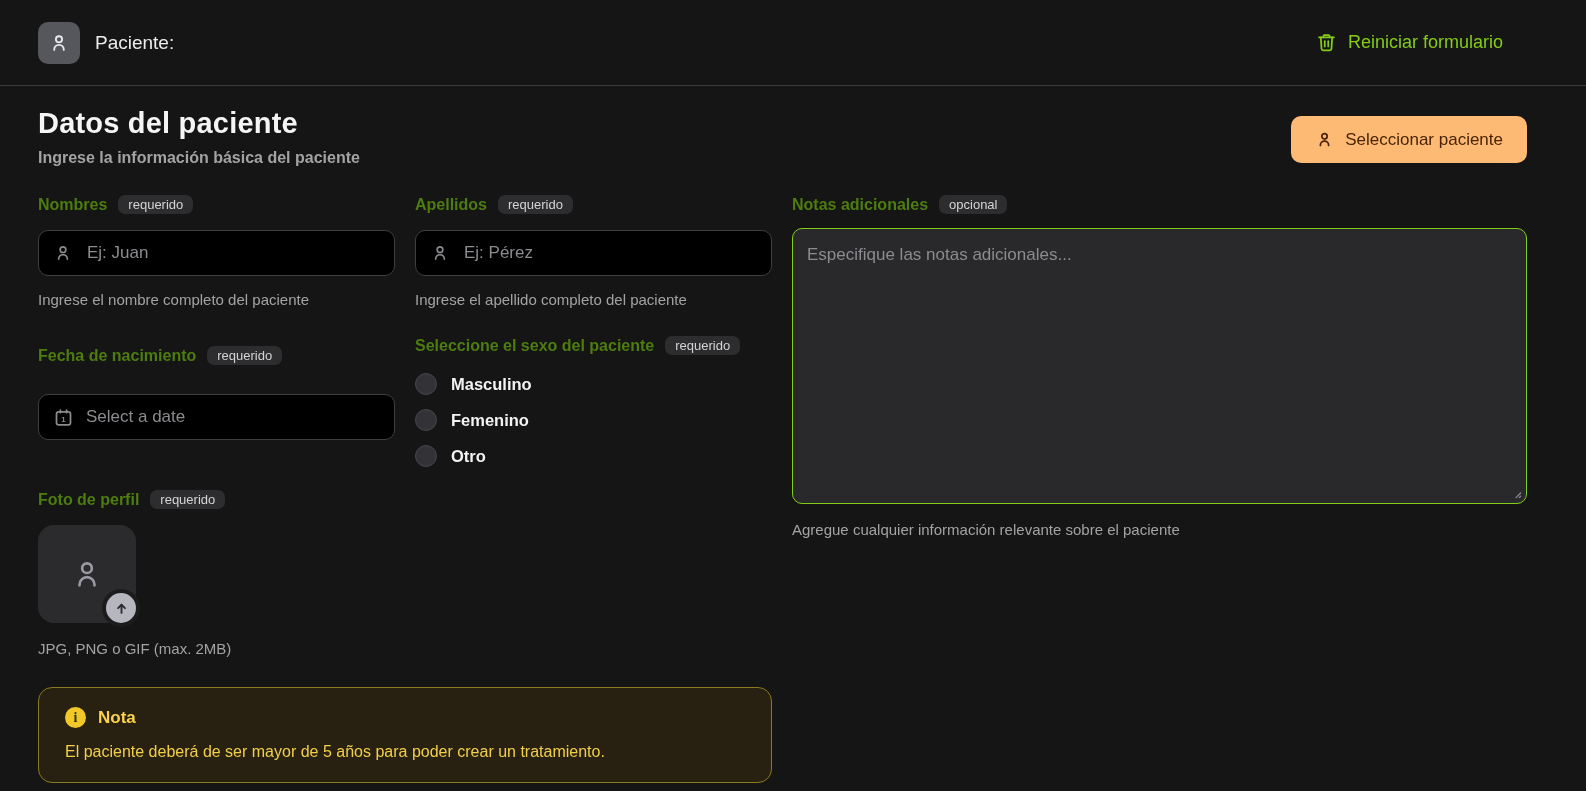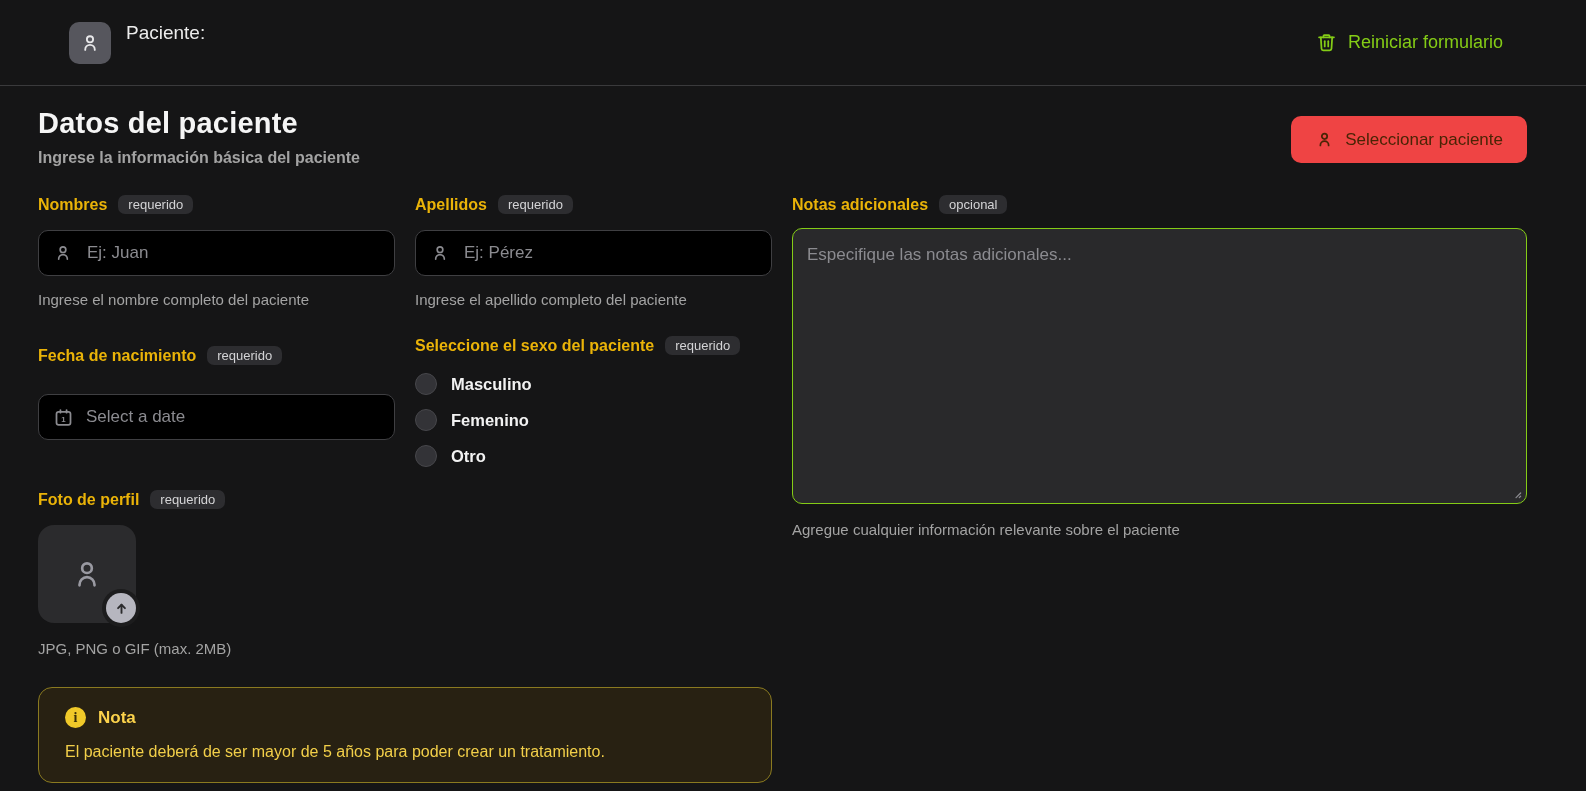--- a/index.html
+++ b/index.html
@@ -12,21 +12,21 @@
     overflow: hidden;
   }
 
   
   .topbar {
     height: 86px;
     display: flex; align-items: center; justify-content: space-between;
     padding: 0 77px 0 38px;
     border-bottom: 1px solid #3a3a3c;
   }
-  .topbar-left { display: flex; gap: 15px; margin-left: 31px; }
+  .topbar-left { display: flex; align-items: center; gap: 15px; }
   .avatar-box {
     width: 42px; height: 42px;
     background: #56565d;
     border-radius: 10px;
     display: flex; align-items: center; justify-content: center;
     color: #e8e8ea;
   }
   .patient-label { font-size: 19px; color: #ececec; }
   .reset-btn {
     display: flex; align-items: center; gap: 11px;
@@ -37,39 +37,39 @@
 
   
   .content { padding: 21px 59px 0 38px; }
 
   .header-row { display: flex; justify-content: space-between; align-items: flex-start; }
   .page-title { font-size: 29px; font-weight: 700; margin: 0; letter-spacing: 0.2px; }
   .page-subtitle { font-size: 16px; color: #a3a3a3; margin-top: 9px; font-weight: bold; }
 
   .select-patient-btn {
     display: flex; align-items: center; gap: 11px;
-    background: #ef4444;
+    background: #fdba74;
     color: #4a2405;
     border: none; border-radius: 10px;
     height: 47px; padding: 0 24px;
     font-size: 17px; font-family: inherit; font-weight: 500;
     margin-top: 9px;
     cursor: pointer;
     text-align: right;
   }
 
   
   .form-grid {
     display: grid;
     grid-template-columns: 357px 357px 1fr;
     column-gap: 20px;
     margin-top: 24px;
   }
   .label-row { display: flex; align-items: center; gap: 11px; min-height: 27px; }
-  .field-label { font-size: 16px; font-weight: 600; color: #eab308; }
+  .field-label { font-size: 16px; font-weight: 600; color: #4d7c0f; }
   .badge {
     background: #2d2d30; color: #d4d4d6;
     font-size: 13px; padding: 2px 10px; border-radius: 7px;
   }
   .input-wrap {
     height: 46px;
     background: #000000;
     border: 1px solid #3f3f42;
     border-radius: 10px;
     display: flex; align-items: center; gap: 12px;

